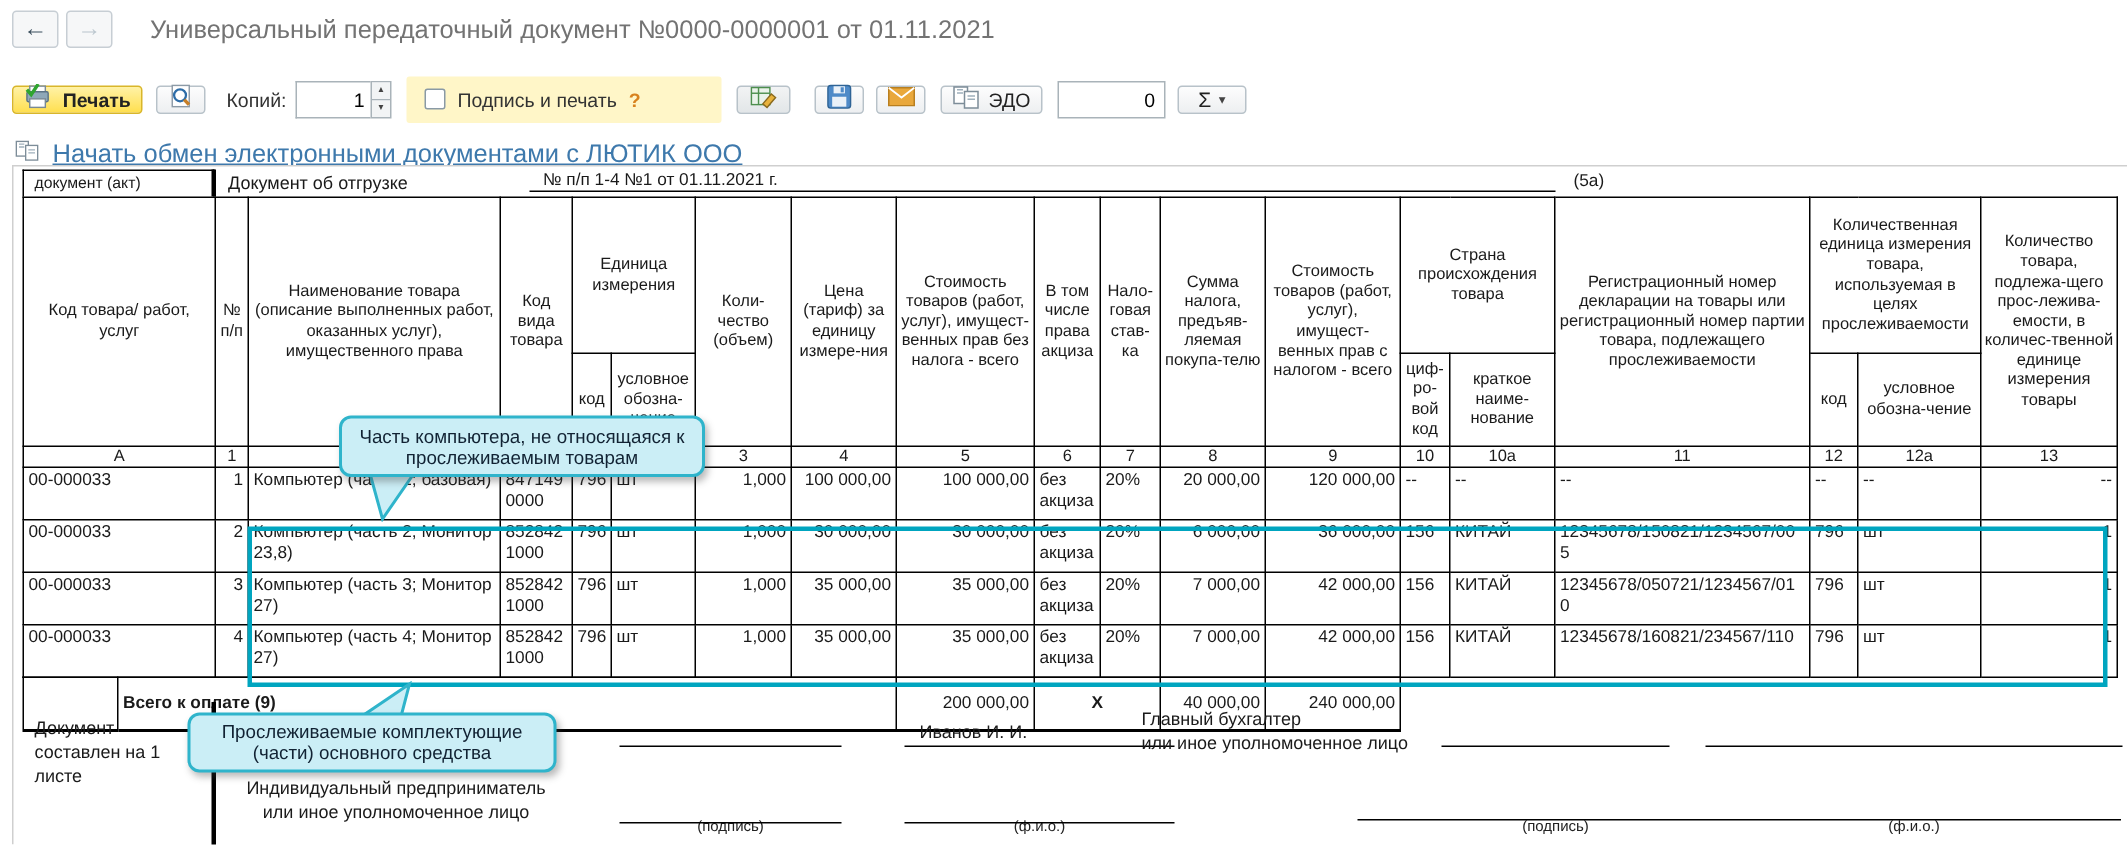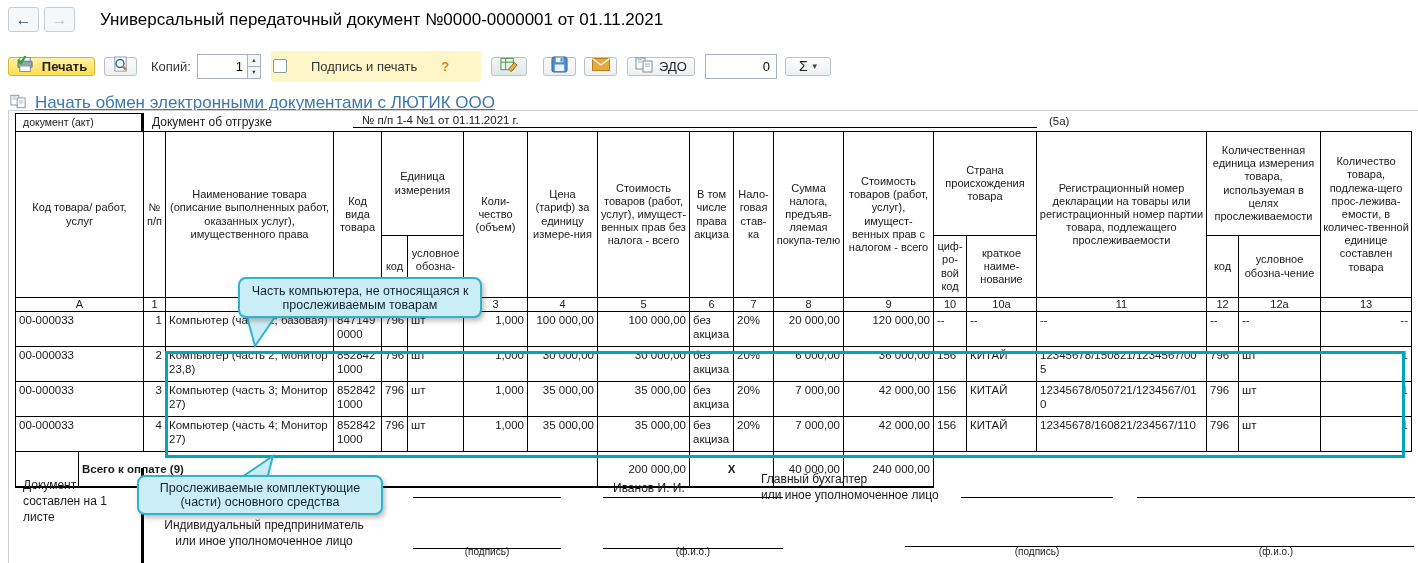--- a/index.html
+++ b/index.html
@@ -9,38 +9,38 @@
     background:#fff; font-family:"Liberation Sans", sans-serif; color:#1a1a1a;
   }
   
   .titlebar { position:absolute; left:8px; top:7px; display:flex; align-items:center; }
   .navbtn {
     width:31px; height:25px; border:1px solid #C7CED4; background:#F6F7F8;
     border-radius:3px; display:flex; align-items:center; justify-content:center;
     font-size:16px; color:#3E5260; margin-right:5px; cursor:pointer;
   }
   .navbtn.disabled { color:#BCC7CF; }
-  .page-title { font-size:17px; color:#000000; margin-left:20px; white-space:nowrap; }
+  .page-title { font-size:17px; color:#737373; margin-left:20px; white-space:nowrap; }
 
   
   .toolbar { position:absolute; left:8px; top:50px; height:32px; display:flex; align-items:center; }
   .btn {
     border:1px solid #B8C2C9; background:linear-gradient(#FDFDFD,#EDEFF1);
     border-radius:3px; height:19px; display:flex; align-items:center; justify-content:center;
     cursor:pointer; font-size:13px; color:#222;
   }
   .print-btn { background:linear-gradient(#FFF2A6,#FFDF4F); border-color:#D9B62A; font-weight:bold; padding:0 11px; gap:7px; width:87px; margin-right:9px; }
   .preview-btn { width:33px; margin-right:14px; }
   .copies-label { font-size:13px; color:#333; width:46px; }
   .spinner { display:flex; align-items:stretch; height:25px; margin-right:10px; }
   .spinner input { width:50px; border:1px solid #A9B3B9; border-right:none; text-align:right; padding:0 4px; font-size:13px; font-family:inherit; }
   .spinbtns { width:14px; display:flex; flex-direction:column; border:1px solid #A9B3B9; }
   .spinbtn { flex:1; font-size:6.5px; line-height:1; display:flex; align-items:center; justify-content:center; color:#444; background:#F2F4F5; cursor:pointer; }
   .spinbtn:first-child { border-bottom:1px solid #A9B3B9; }
-  .sign-panel { background:#FFF6C8; height:31px; display:flex; align-items:center; gap:24px; padding:0 2px; width:210px; margin-right:10px; border-radius:2px; }
+  .sign-panel { background:#FFF6C8; height:31px; display:flex; align-items:center; gap:8px; padding:0 12px; width:210px; margin-right:10px; border-radius:2px; }
   .checkbox { width:14px; height:14px; background:#fff; border:1px solid #8A9AA5; border-radius:2px; cursor:pointer; }
   .sign-label { font-size:13px; color:#333; }
   .help { color:#D8821E; font-weight:bold; font-size:13px; cursor:pointer; }
   .edit-btn { width:36px; margin-right:16px; background:linear-gradient(#F2F3F4,#E2E6E8); }
   .save-btn { width:33px; margin-right:8px; }
   .mail-btn { width:33px; margin-right:10px; }
   .edo-btn { width:68px; gap:6px; margin-right:10px; }
   .sum-input { width:72px; height:25px; border:1px solid #A9B3B9; text-align:right; padding:0 6px; font-size:13px; margin-right:8px; font-family:inherit; }
   .sigma-btn { width:46px; gap:5px; font-size:14px; }
   .sigma-btn .caret { font-size:9px; color:#444; }
@@ -73,21 +73,21 @@
   .r { text-align:right; } .ba { word-break:break-all; }
   .total-table { width:918px; margin-top:-1px; }
   .total-table td { height:15px; font-size:11.5px; padding:0 3px; border-bottom-width:2px; vertical-align:middle; }
   .total-label { font-weight:bold; }
   .total-x { font-weight:bold; text-align:center; }
 
   
   .trace-box { left:156px; top:240px; width:1240px; height:107px; border:3px solid #00A5BF; pointer-events:none; }
   .callout { background:#CBEEF6; border:2px solid #2FB4CB; border-radius:8px;
              box-shadow:2px 3px 5px rgba(60,60,60,.35); font-size:12.5px; color:#123;
-             text-align:center; display:flex; align-items:center; justify-content:center; padding:3px 8px; z-index:5;margin-left:12px; }
+             text-align:center; display:flex; align-items:center; justify-content:center; padding:3px 8px; z-index:5; }
   .callout-top { left:217px; top:166px; width:244px; height:41px; }
   .callout-bottom { left:116px; top:364px; width:246px; height:40px; }
   .tail { z-index:4; }
 
   
   .vthick-bot { left:132px; top:357px; width:3px; height:96px; background:#000; }
   .sheets-note { left:14px; top:366px; width:96px; font-size:12px; line-height:1.35; }
   .sigline { border-bottom:1.4px solid #000; height:0; }
   .l1 { left:404px; top:386px; width:148px; }
   .l2 { left:594px; top:386px; width:180px; }
@@ -235,21 +235,21 @@
           <th rowspan="2">Коли-чество (объем)</th>
           <th rowspan="2">Цена (тариф) за единицу измере-ния</th>
           <th rowspan="2">Стоимость товаров (работ, услуг), имущест-венных прав без налога - всего</th>
           <th rowspan="2">В том числе права акциза</th>
           <th rowspan="2">Нало-говая став-ка</th>
           <th rowspan="2">Сумма налога, предъяв-ляемая покупа-телю</th>
           <th rowspan="2">Стоимость товаров (работ, услуг), имущест-венных прав с налогом - всего</th>
           <th colspan="2">Страна происхождения товара</th>
           <th rowspan="2">Регистрационный номер декларации на товары или регистрационный номер партии товара, подлежащего прослеживаемости</th>
           <th colspan="2">Количественная единица измерения товара, используемая в целях прослеживаемости</th>
-          <th rowspan="2">Количество товара, подлежа-щего прос-лежива-емости, в количес-твенной единице составлен товара</th>
+          <th rowspan="2">Количество товара, подлежа-щего прос-лежива-емости, в количес-твенной единице измерения товары</th>
         </tr>
         <tr class="h2">
           <th>код</th>
           <th>условное обозна-чение</th>
           <th>циф-ро-вой код</th>
           <th>краткое наиме-нование</th>
           <th>код</th>
           <th>условное обозна-чение</th>
         </tr>
         <tr class="hn">

